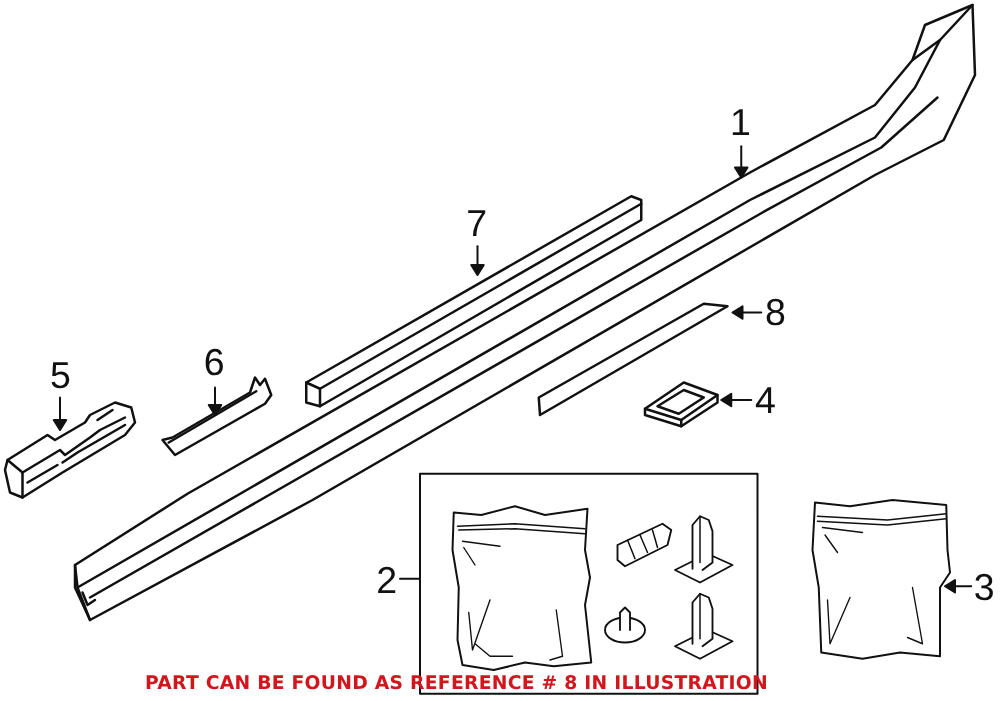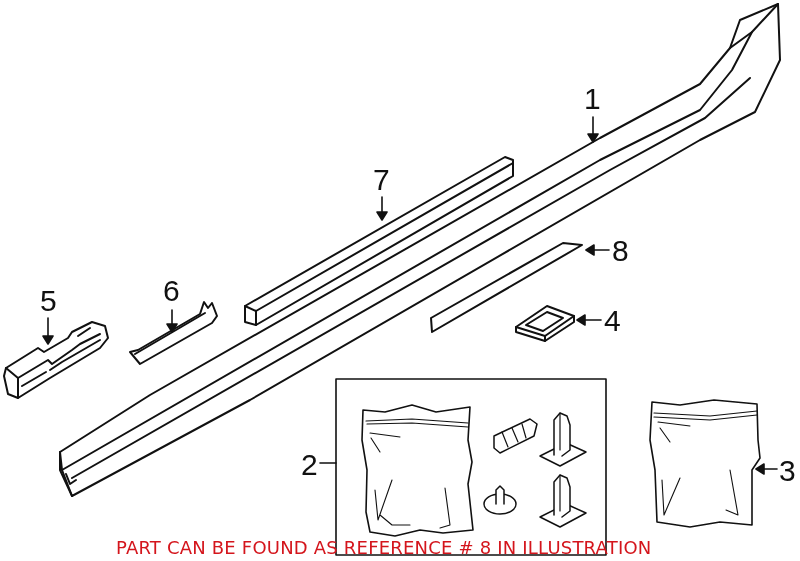--- a/index.html
+++ b/index.html
@@ -1,19 +1,19 @@
 <!DOCTYPE html>
 <html><head>
   <meta charset="utf-8">
   <style>
     html, body { margin: 0; padding: 0; background: #ffffff; }
     body { width: 800px; height: 561px; overflow: hidden; position: relative; font-family: "Liberation Sans", sans-serif; }
     #diagram { position: absolute; left: 0; top: 0; width: 800px; height: 561px; }
     .callout { position: absolute; font-family: "Liberation Sans", sans-serif; font-size: 30px; color: #111; line-height: 1; }
-    .footer-note { position: absolute; left: 116px; top: 537px; font-family: "DejaVu Sans", sans-serif; font-weight: normal; font-size: 18px; color: #d4151c; letter-spacing: 0.2px; white-space: nowrap; }
+    .footer-note { position: absolute; left: 116px; top: 537px; font-family: "DejaVu Sans", sans-serif; font-weight: bold; font-size: 15px; color: #d4151c; letter-spacing: 0.2px; white-space: nowrap; }
   </style>
 </head>
 <body>
 
 <svg id="diagram" viewBox="0 0 800 561" xmlns="http://www.w3.org/2000/svg" fill="none" stroke="#111" stroke-width="2" stroke-linejoin="round" stroke-linecap="round">
 
   <g>
     <path d="M60 470 L72 496 L250 400 L700 140 L755 112 L780 60 L778 4 L740 20 L730 48 L700 84 L600 138 L150 395 L60 452 Z" fill="#fff"></path>
     <path d="M60 452 L62 470 L72 496"></path>
     <path d="M62 470 L600 160 L700 110 L732 70 L752 32"></path>

